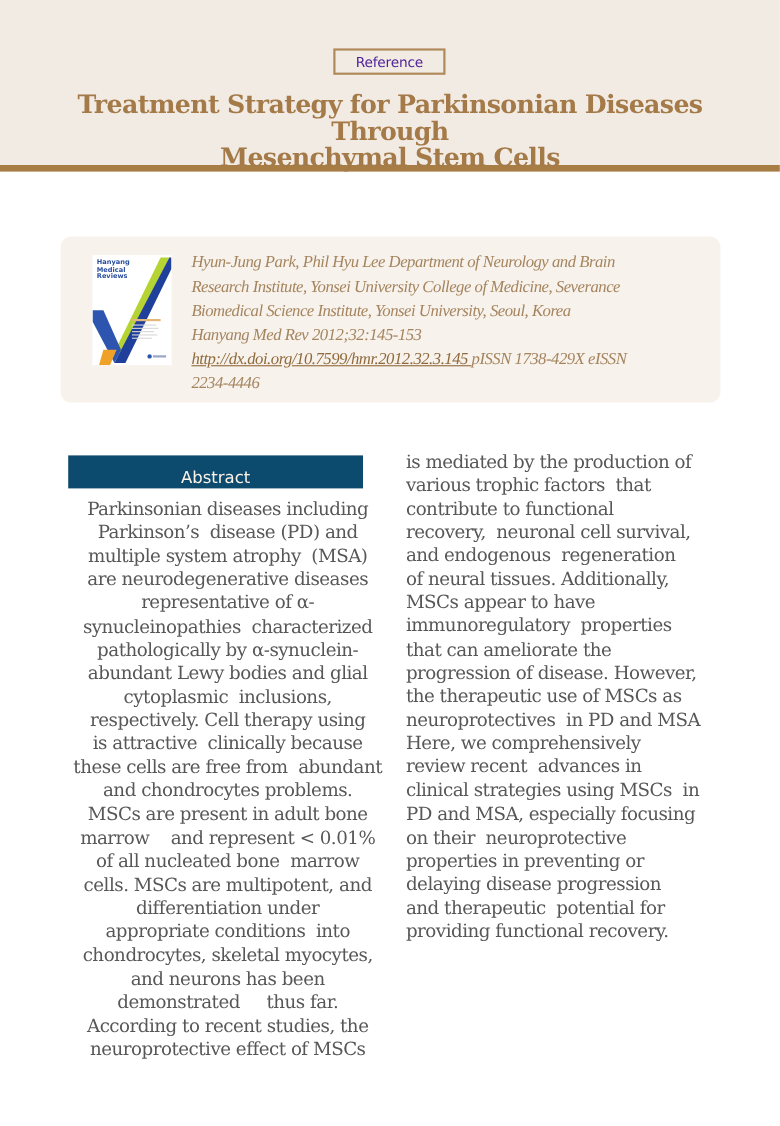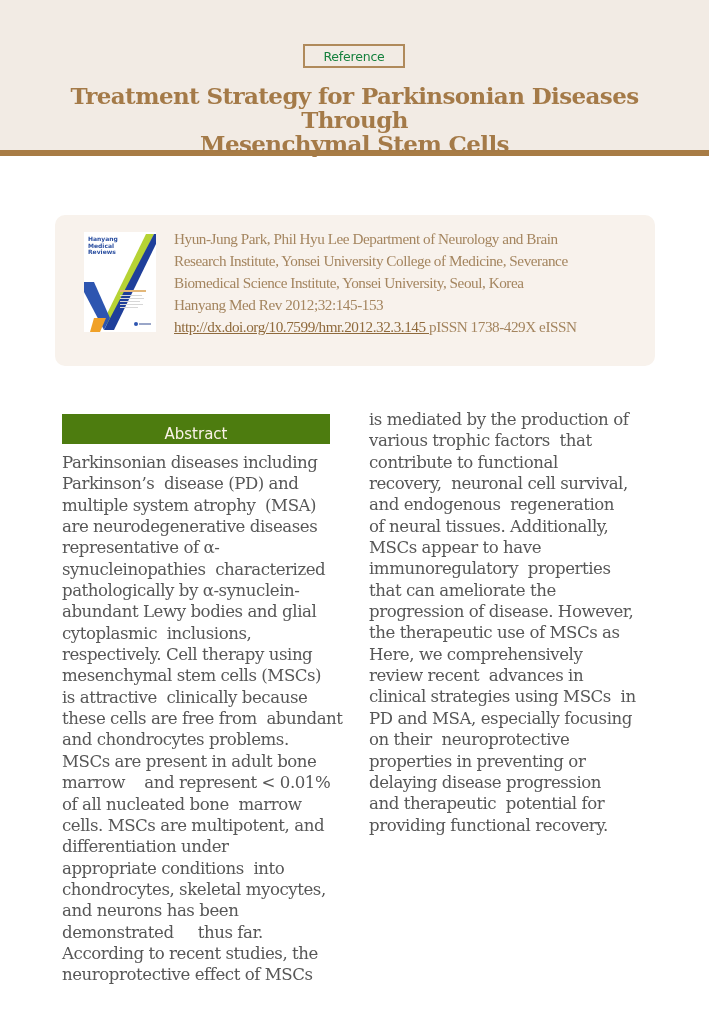--- a/index.html
+++ b/index.html
@@ -12,21 +12,21 @@
     .header-band {
       position: absolute; left: 0; top: 0; width: 709px; height: 150px;
       background: #f2ebe4;
     }
     .header-rule {
       position: absolute; left: 0; top: 150px; width: 709px; height: 6px;
       background: #a87c45;
     }
     .ref-badge {
       position: absolute; left: 303px; top: 44px; width: 102px; height: 24px;
-      border: 2px solid #b08a5b; color: #15803d;
+      border: 2px solid #b08a5b; color: #4c1d95;
       font-family: "DejaVu Sans", sans-serif; font-size: 12.5px;
       display: flex; align-items: center; justify-content: center;
       letter-spacing: -0.2px;
     }
     .title {
       position: absolute; left: 20px; top: 84px; width: 669px;
       text-align: center; color: #a47a48;
       font-family: "DejaVu Serif", serif; font-weight: bold;
       font-size: 23px; line-height: 24px; letter-spacing: -0.6px;
     }
@@ -43,36 +43,36 @@
       position: absolute; left: 4px; top: 4px;
       font-family: "DejaVu Sans", sans-serif; font-size: 6px; line-height: 6.5px;
       font-weight: bold; color: #2b4fa0;
     }
     .card-text {
       position: absolute; left: 174px; top: 228px; width: 470px;
       color: #a4855f; font-family: "Liberation Serif", serif;
       font-size: 15.2px; line-height: 22px; letter-spacing: -0.45px;
     }
     .card-text .doi { text-decoration: underline; color: #8f6a3c; }
-    .card-text div { white-space: nowrap; }
+    .card-text div { white-space: nowrap; font-style: italic; }
 
     .abstract-bar {
       position: absolute; left: 62px; top: 414px; width: 268px; height: 30px;
-      background: #4d7c0f; color: #fbf3e8;
+      background: #0c4a6e; color: #fbf3e8;
       font-family: "DejaVu Sans", sans-serif; font-size: 15px;
       display: flex; align-items: flex-end; justify-content: center;
       padding-bottom: 1px;
     }
     .col {
       position: absolute; color: #575757;
       font-family: "DejaVu Serif", serif; font-size: 16.6px;
       line-height: 21.35px; letter-spacing: -0.45px;
     }
     .col div { white-space: pre; }
-    .col-left { left: 62px; top: 452px; width: 290px; }
+    .col-left { left: 62px; top: 452px; width: 290px; text-align: center; }
     .col-right { left: 369px; top: 409px; width: 300px; }
   </style>
 </head>
 <body>
 
 <div class="page">
   <div class="header-band"></div>
   <div class="header-rule"></div>
 
   <div class="ref-badge">Reference</div>
@@ -102,36 +102,36 @@
     </svg>
     <div class="cover-title" style="width:34px;">Hanyang Medical Reviews</div>
   </div>
 
   <div class="card-text">
     <div>Hyun-Jung Park, Phil Hyu Lee Department of Neurology and Brain</div>
     <div>Research Institute, Yonsei University College of  Medicine, Severance</div>
     <div>Biomedical Science Institute, Yonsei University, Seoul, Korea</div>
     <div>Hanyang Med Rev 2012;32:145-153</div>
     <div><span class="doi">http://dx.doi.org/10.7599/hmr.2012.32.3.145 </span><span>pISSN 1738-429X  eISSN</span></div>
+    <div>2234-4446</div>
   </div>
 
   <div class="abstract-bar">Abstract</div>
 
   <div class="col col-left">
     <div>Parkinsonian diseases including</div>
     <div>Parkinson’s  disease (PD) and</div>
     <div>multiple system atrophy  (MSA)</div>
     <div>are neurodegenerative diseases</div>
     <div>representative of α-</div>
     <div>synucleinopathies  characterized</div>
     <div>pathologically by α-synuclein-</div>
     <div>abundant Lewy bodies and glial</div>
     <div>cytoplasmic  inclusions,</div>
     <div>respectively. Cell therapy using</div>
-    <div>mesenchymal stem cells (MSCs)</div>
     <div>is attractive  clinically because</div>
     <div>these cells are free from  abundant</div>
     <div>and chondrocytes problems.</div>
     <div>MSCs are present in adult bone</div>
     <div>marrow    and represent &lt; 0.01%</div>
     <div>of all nucleated bone  marrow</div>
     <div>cells. MSCs are multipotent, and</div>
     <div>differentiation under</div>
     <div>appropriate conditions  into</div>
     <div>chondrocytes, skeletal myocytes,</div>
@@ -146,20 +146,21 @@
     <div>various trophic factors  that</div>
     <div>contribute to functional</div>
     <div>recovery,  neuronal cell survival,</div>
     <div>and endogenous  regeneration</div>
     <div>of neural tissues. Additionally,</div>
     <div>MSCs appear to have</div>
     <div>immunoregulatory  properties</div>
     <div>that can ameliorate the</div>
     <div>progression of disease. However,</div>
     <div>the therapeutic use of MSCs as</div>
+    <div>neuroprotectives  in PD and MSA</div>
     <div>Here, we comprehensively</div>
     <div>review recent  advances in</div>
     <div>clinical strategies using MSCs  in</div>
     <div>PD and MSA, especially focusing</div>
     <div>on their  neuroprotective</div>
     <div>properties in preventing or</div>
     <div>delaying disease progression</div>
     <div>and therapeutic  potential for</div>
     <div>providing functional recovery.</div>
   </div>

